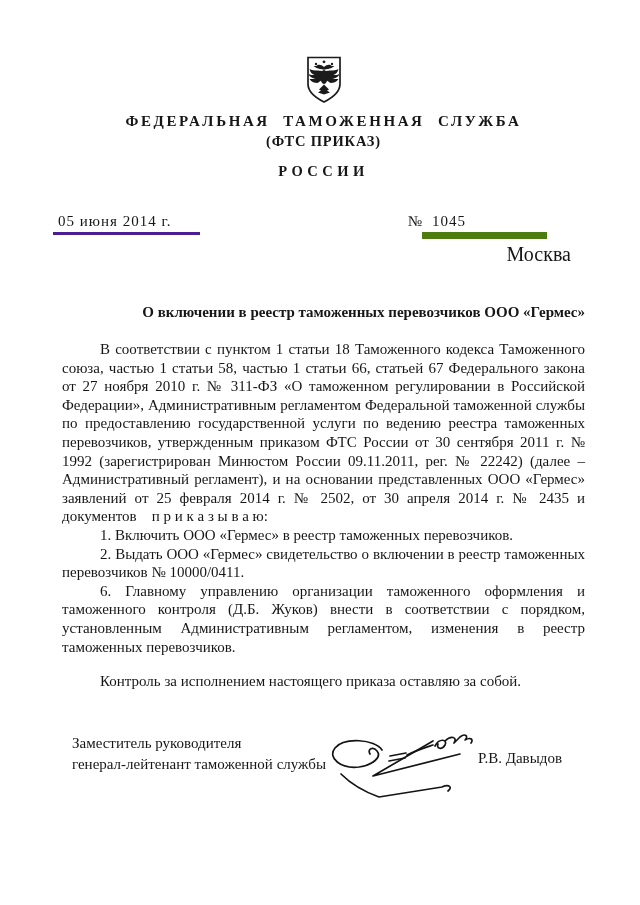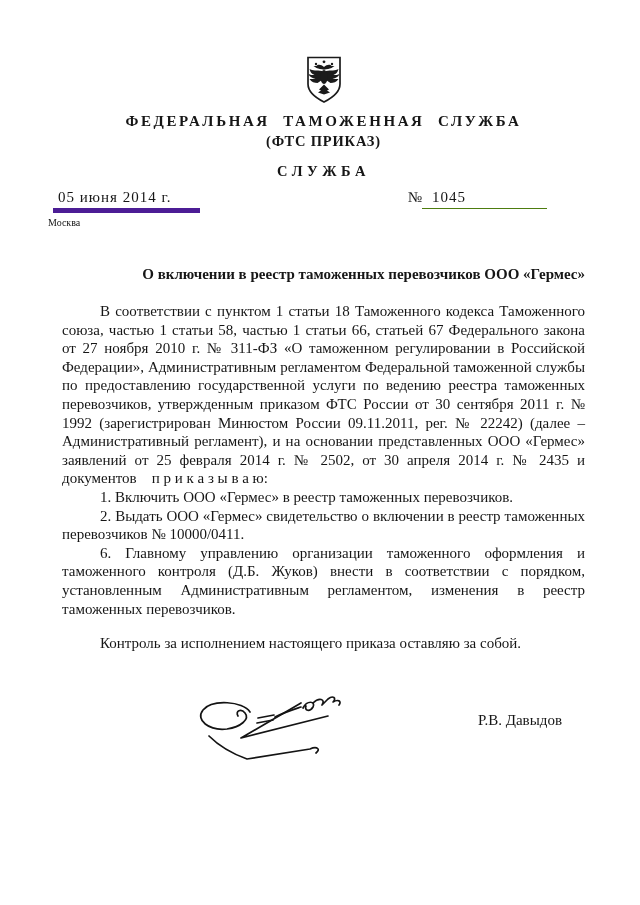--- a/index.html
+++ b/index.html
@@ -26,29 +26,29 @@
   }
   .doc-type {
     text-align: center; font-weight: bold;
     font-size: 14.5px; letter-spacing: 4.5px; margin-top: 13px;
   }
   .date-row {
     display: flex; justify-content: space-between; align-items: baseline;
     margin: 9px 38px 0 -9px; font-size: 15px;
   }
   .date-value {
-    border-bottom: 5px solid #4c1d95;
+    border-bottom: 3px solid #4c1d95;
     padding: 0 28px 2px 5px; letter-spacing: 1px;
   }
   .number-group { white-space: nowrap; }
   .number-value {
-    display: inline-block; border-bottom: 1px solid #4d7c0f;
-    min-width: 115px; padding: 0 0 2px 10px; letter-spacing: 1px;
+    display: inline-block; border-bottom: 7px solid #4d7c0f;
+    min-width: 115px; padding: 0 0 2px 10px; letter-spacing: 1px; margin-top: 24px;
   }
-  .city { text-align: left; font-size: 10px; margin-top: 4px; position: relative; left: -14px; }
+  .city { text-align: right; font-size: 20px; margin-top: 4px; position: relative; left: -14px; }
 
   
   .title {
     text-align: right; font-size: 15px; font-weight: bold;
     margin: 37px 0 0 0; line-height: 19px;
   }
   .body-p {
     font-size: 15px; line-height: 18.6px;
     text-align: justify; text-indent: 38px; margin: 0;
   }
@@ -79,38 +79,42 @@
             <path d="M20,11 C17,8 13.5,8.2 12.5,10 L9.5,10 L12.5,12 C14.5,13 17,13 20,13.8 C23,13 25.5,13 27.5,12 L30.5,10 L27.5,10 C26.5,8.2 23,8 20,11 Z"></path>
             <path d="M18,15 C13,14 8.5,15 5.5,13 C6.5,17 8.5,18 10.5,19 C7.5,19 6.5,19 4.5,18 C5.5,21 8.5,22 11.5,23 C8.5,23 7.5,23 5.5,23 C7.5,26 10.5,27 13.5,27 L18,24 Z"></path>
             <path d="M22,15 C27,14 31.5,15 34.5,13 C33.5,17 31.5,18 29.5,19 C32.5,19 33.5,19 35.5,18 C34.5,21 31.5,22 28.5,23 C31.5,23 32.5,23 34.5,23 C32.5,26 29.5,27 26.5,27 L22,24 Z"></path>
             <ellipse cx="20" cy="21" rx="3.6" ry="7"></ellipse>
             <path d="M20,28.5 L15,33.5 L17,34.5 L14,36.5 L20,38.5 L26,36.5 L23,34.5 L25,33.5 Z"></path>
           </g>
         </svg>
       </div>
       <div class="agency">ФЕДЕРАЛЬНАЯ ТАМОЖЕННАЯ СЛУЖБА</div>
       <div class="agency-short">(ФТС ПРИКАЗ)</div>
-      <div class="doc-type">СЛУЖБА</div>
+      <div class="doc-type">РОССИИ</div>
 
       <div class="date-row">
         <span class="date-value">05 июня 2014 г.</span>
         <span class="number-group"><span>№</span><span class="number-value">1045</span></span>
       </div>
       <div class="city">Москва</div>
     </header>
 
     <h1 class="title">О включении в реестр таможенных перевозчиков ООО «Гермес»</h1>
 
     <p class="body-p first">В соответствии с пунктом 1 статьи 18 Таможенного кодекса Таможенного союза, частью 1 статьи 58, частью 1 статьи 66, статьей 67 Федерального закона от 27 ноября 2010 г. № 311-ФЗ «О таможенном регулировании в Российской Федерации», Административным регламентом Федеральной таможенной службы по предоставлению государственной услуги по ведению реестра таможенных перевозчиков, утвержденным приказом ФТС России от 30 сентября 2011 г. № 1992 (зарегистрирован Минюстом России 09.11.2011, рег. № 22242) (далее – Административный регламент), и на основании представленных ООО «Гермес» заявлений от 25 февраля 2014 г. № 2502, от 30 апреля 2014 г. № 2435 и документов&nbsp;&nbsp;&nbsp; п р и к а з ы в а ю:</p>
     <p class="body-p">1. Включить ООО «Гермес» в реестр таможенных перевозчиков.</p>
     <p class="body-p">2. Выдать ООО «Гермес» свидетельство о включении в реестр таможенных перевозчиков № 10000/0411.</p>
     <p class="body-p">6. Главному управлению организации таможенного оформления и таможенного контроля (Д.Б. Жуков) внести в соответствии с порядком, установленным Административным регламентом, изменения в реестр таможенных перевозчиков.</p>
     <p class="body-p control">Контроль за исполнением настоящего приказа оставляю за собой.</p>
 
     <div class="sig-row">
+      <div class="sig-position">
+        <div>Заместитель руководителя</div>
+        <div>генерал-лейтенант таможенной службы</div>
+      </div>
       <div class="sig-scribble">
         <svg width="150" height="78" viewBox="0 0 150 78" aria-hidden="true" fill="none" stroke="#141414" stroke-width="1.7" stroke-linecap="round" stroke-linejoin="round">
           <path d="M55,26 C48,15 17,13 8,24 C0,34 14,45 32,43 C46,41 55,33 50,27 C46,22 40,25 43,30"></path>
           <path d="M63,32 L79,29 M62,37 L78,34"></path>
           <path d="M80,31 C90,26 100,23 106,21"></path>
           <path d="M106,17 L46,52 L133,30"></path>
           <path d="M108,22 C112,14 121,15 118,21 C115,26 109,25 111,20 M118,17 C124,11 131,13 127,19 L133,13 C138,9 142,12 138,16 C143,13 147,15 144,19"></path>
           <path d="M14,50 C24,60 38,68 52,73 L115,63 C122,60 126,63 121,67"></path>
         </svg>
       </div>

